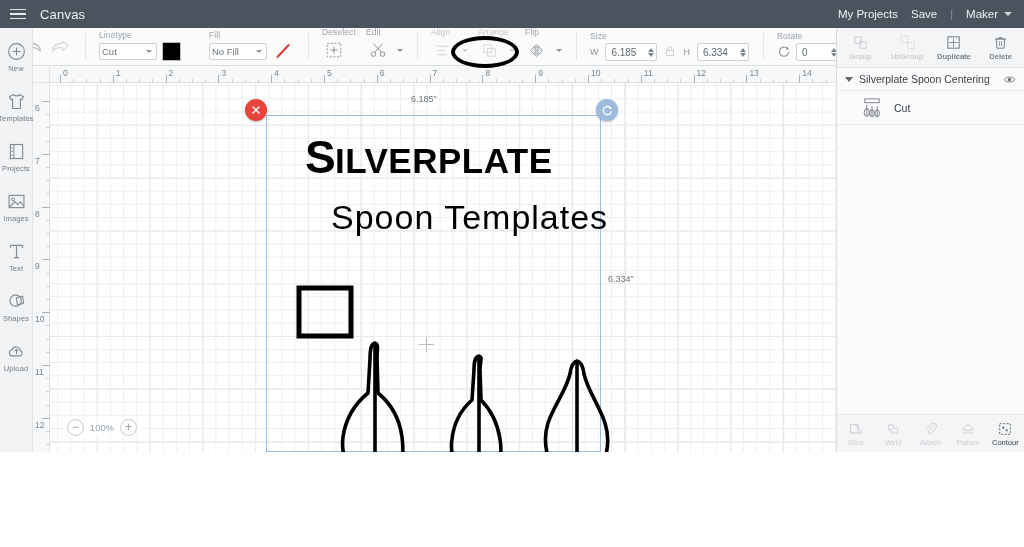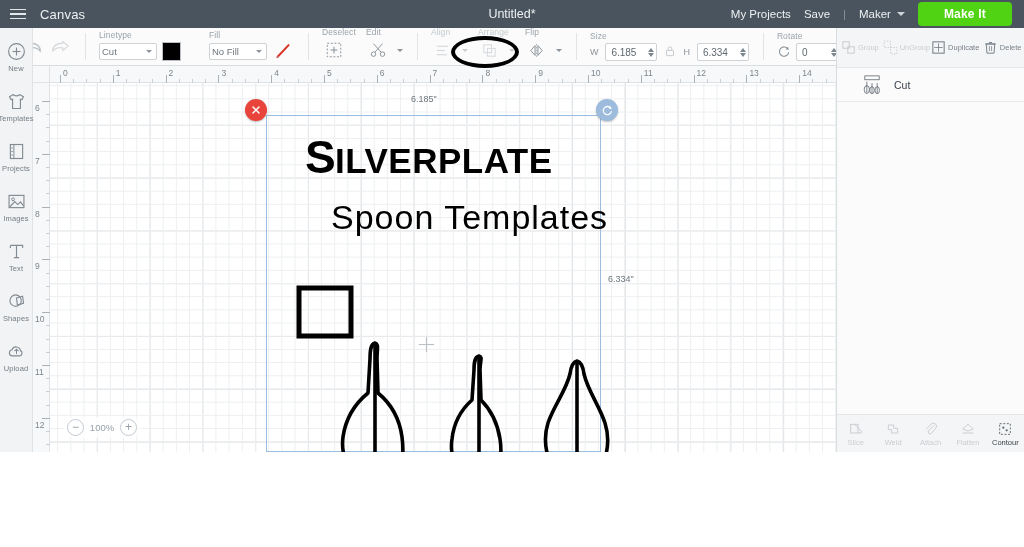--- a/index.html
+++ b/index.html
@@ -163,22 +163,22 @@
 
   
   .rpanel { position:absolute; right:0; top:28px; width:188px; bottom:0;
     background:#fbfbfc; border-left:1px solid #d8dde0; }
   .rtabs { display:flex; height:21px; border-bottom:1px solid #d8dde0; }
   .rtab { flex:1; text-align:center; font-size:10.5px; color:#6d767d;
     line-height:20px; cursor:pointer; }
   .rtab.active { color:#39424a; border-bottom:2px solid #5a646d; }
   .ractions { display:flex; height:40px; border-bottom:1px solid #e2e6e9;
     background:#f4f5f6; }
-  .ract { flex:1; display:flex; flex-direction:row; align-items:center;
-    justify-content:center; cursor:pointer; gap:1px;}
+  .ract { flex:1; display:flex; flex-direction:column; align-items:center;
+    justify-content:center; cursor:pointer; gap:1px;font-weight:bold;}
   .ract.dim { opacity:.35; }
   .ract-lab { font-size:7.5px; color:#79828a; }
   .layerrow { display:flex; align-items:center; height:23px; padding:0 8px;
     border-bottom:1px solid #e8ebed; }
   .tri { width:0;height:0;border-left:4px solid transparent;
     border-right:4px solid transparent;border-top:5px solid #5e686f;
     margin-right:6px; cursor:pointer;}
   .layername { font-size:10.5px; color:#39424a; flex:1; white-space:nowrap;
     overflow:hidden; }
   .eye { width:13px; height:13px; cursor:pointer; }
@@ -205,30 +205,28 @@
 
 <div id="app">
 
   <div class="topbar">
     <div class="hamburger">
       <i></i>
         <i></i>
         <i></i>
     </div>
     <span class="tb-canvas">Canvas</span>
-    <div class="tb-title">Untitled*</div>
     <div class="tb-right">
       <a>My Projects</a>
       <a>Save</a>
       <span class="tb-sep">|</span>
       <span class="tb-maker">
         <span>Maker</span>
         <span class="caret-d"></span>
       </span>
-      <button class="makeit">Make It</button>
     </div>
   </div>
 
   <div class="toolbar">
 
     <div class="tgroup">
       <div class="tcell">
           <div class="trow" style="padding-bottom:4px">
         <svg class="undo" viewBox="0 0 24 24">
           <path d="M9 7 L3 12 L9 17 L9 14 C15 13 18 15 20 18 C20 11 16 9 9 9 Z" fill="none" stroke="#8b949b" stroke-width="1.4" stroke-linejoin="round"></path>
@@ -721,20 +719,28 @@
           <path d="M6 7 H18 L17 20 H7 Z" fill="none" stroke="#79828a" stroke-width="1.4"></path>
           <line x1="4.5" y1="7" x2="19.5" y2="7" stroke="#79828a" stroke-width="1.5"></line>
           <path d="M10 5 H14" stroke="#79828a" stroke-width="1.5" fill="none"></path>
           <line x1="10.5" y1="10" x2="10.5" y2="17" stroke="#79828a" stroke-width="1.1"></line>
           <line x1="13.5" y1="10" x2="13.5" y2="17" stroke="#79828a" stroke-width="1.1"></line>
         </svg>
         <span class="ract-lab">Delete</span>
       </div>
     </div>
 
+    <div class="layerrow">
+      <span class="tri"></span>
+      <span class="layername">Silverplate Spoon Centering</span>
+      <svg class="eye" viewBox="0 0 24 24">
+        <path d="M2 12 C6 6 18 6 22 12 C18 18 6 18 2 12 Z" fill="none" stroke="#5e686f" stroke-width="1.5"></path>
+        <circle cx="12" cy="12" r="3" fill="#5e686f"></circle>
+      </svg>
+    </div>
 
     <div class="sublayer">
       <svg class="sub-thumb" viewBox="0 0 40 36">
         <rect x="9" y="4" width="22" height="6" fill="none" stroke="#3c4650" stroke-width="1"></rect>
         <g fill="none" stroke="#3c4650" stroke-width="1">
           <ellipse cx="12" cy="25" rx="4" ry="6"></ellipse>
             <line x1="12" y1="13" x2="12" y2="30"></line>
           <ellipse cx="20" cy="26" rx="3.4" ry="5.4"></ellipse>
             <line x1="20" y1="15" x2="20" y2="31"></line>
           <ellipse cx="28" cy="26" rx="3.4" ry="5.4"></ellipse>

